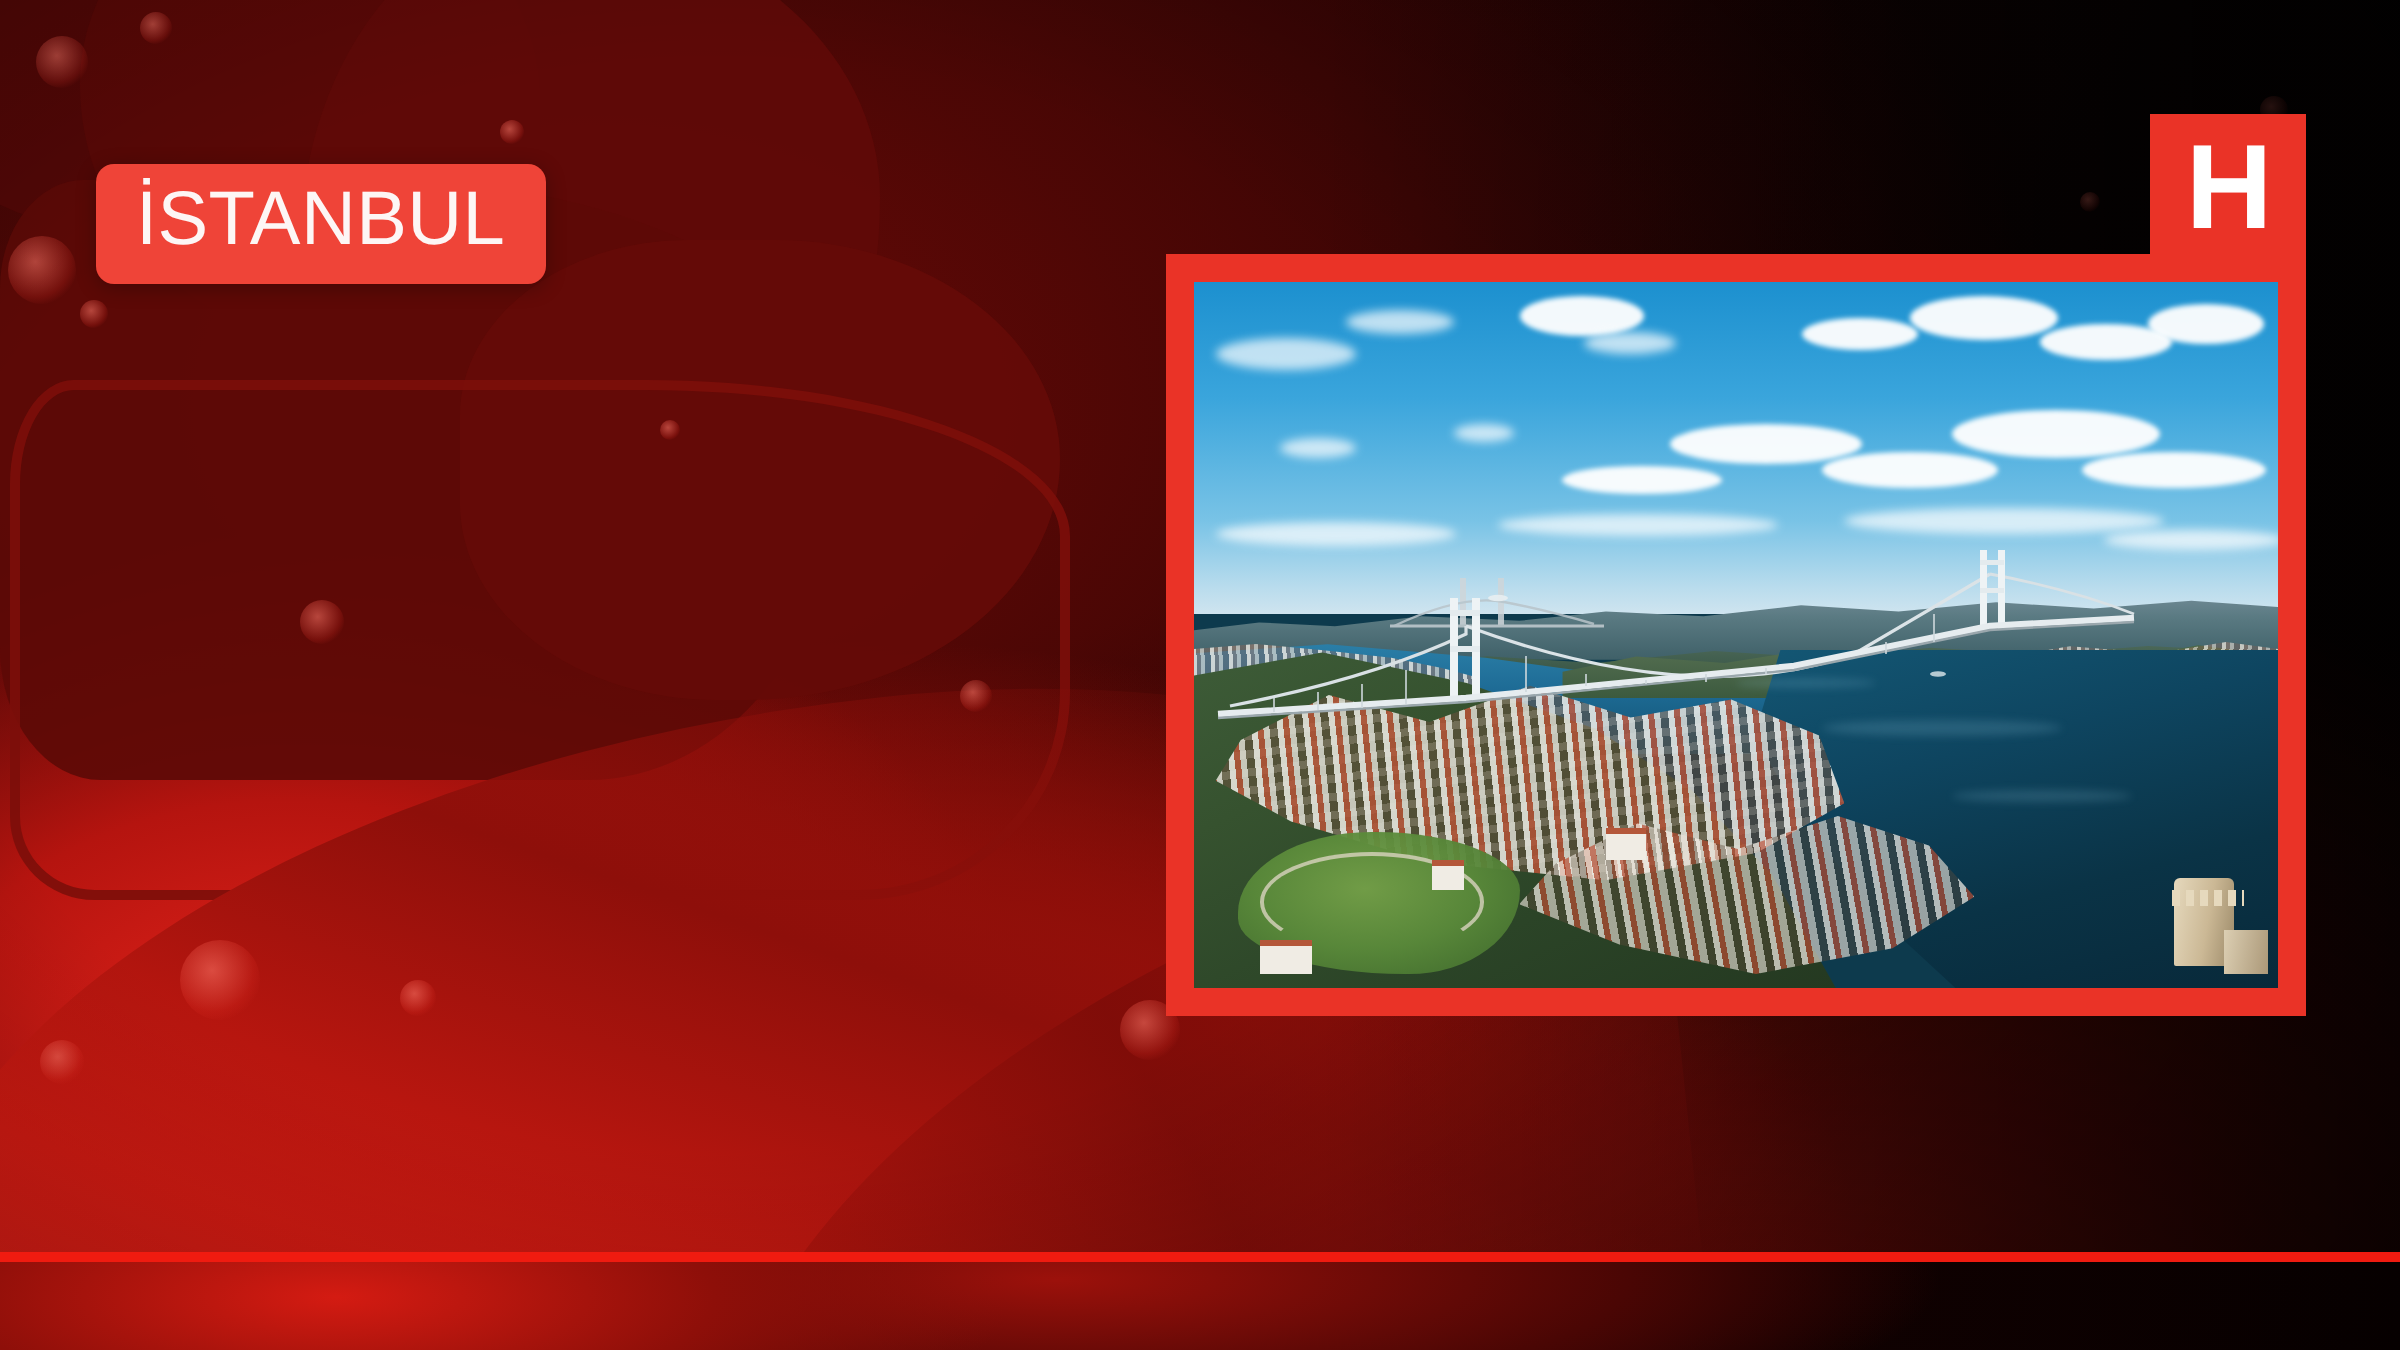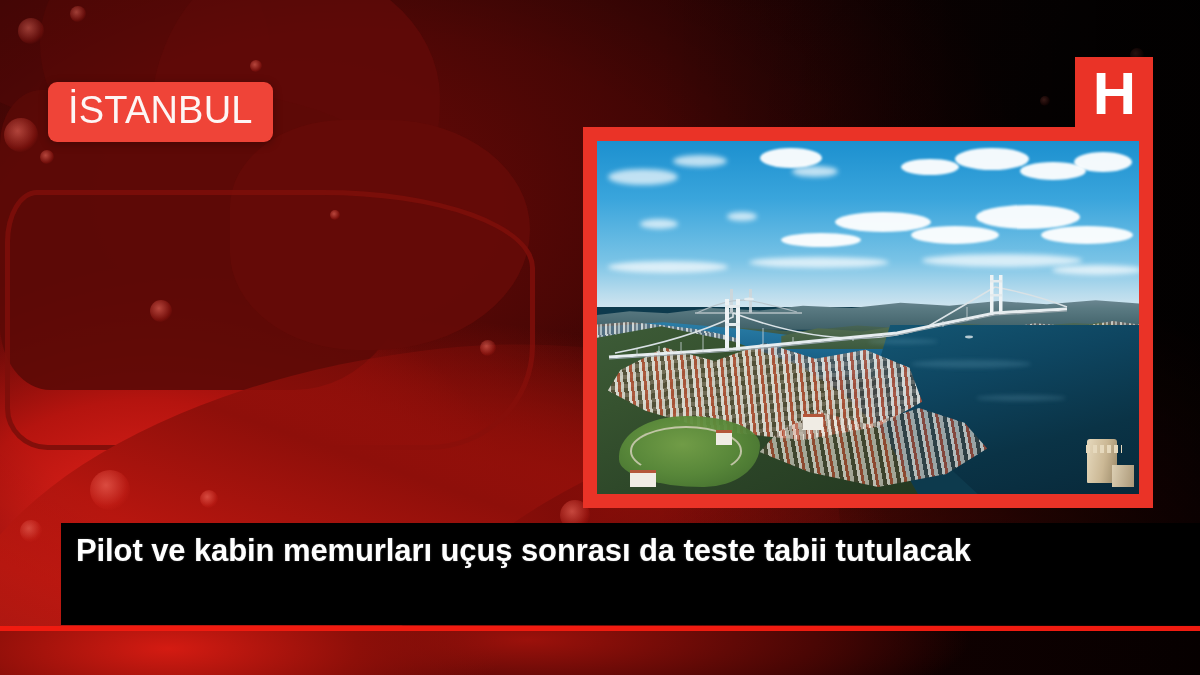--- a/index.html
+++ b/index.html
@@ -471,20 +471,17 @@
           </g>
         </g>
 
         <ellipse cx="152" cy="158" rx="5" ry="1.6" fill="#e8eef1" opacity=".9"></ellipse>
         <ellipse cx="372" cy="196" rx="4" ry="1.4" fill="#dfe8ec" opacity=".8"></ellipse>
       </svg>
 
     </div>
   </div>
 
-  <div class="headline-box">
-    <div class="headline-text">Pilot ve kabin memurları uçuş sonrası da teste tabii tutulacak</div>
-  </div>
 
   <div class="bottom-band"></div>
   <div class="accent-line"></div>
 
 </div>
 
 </body></html>

